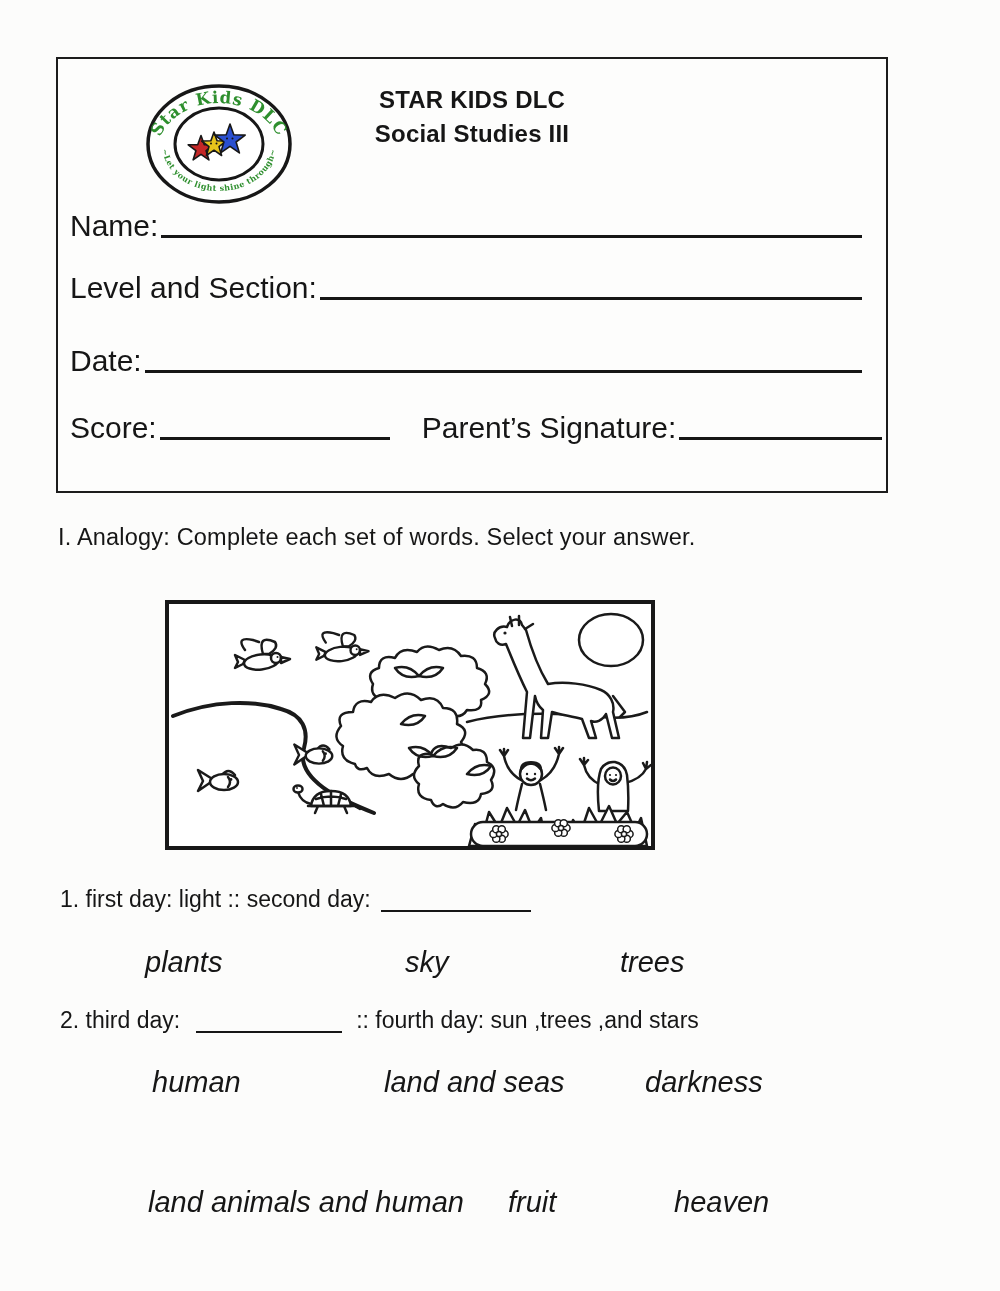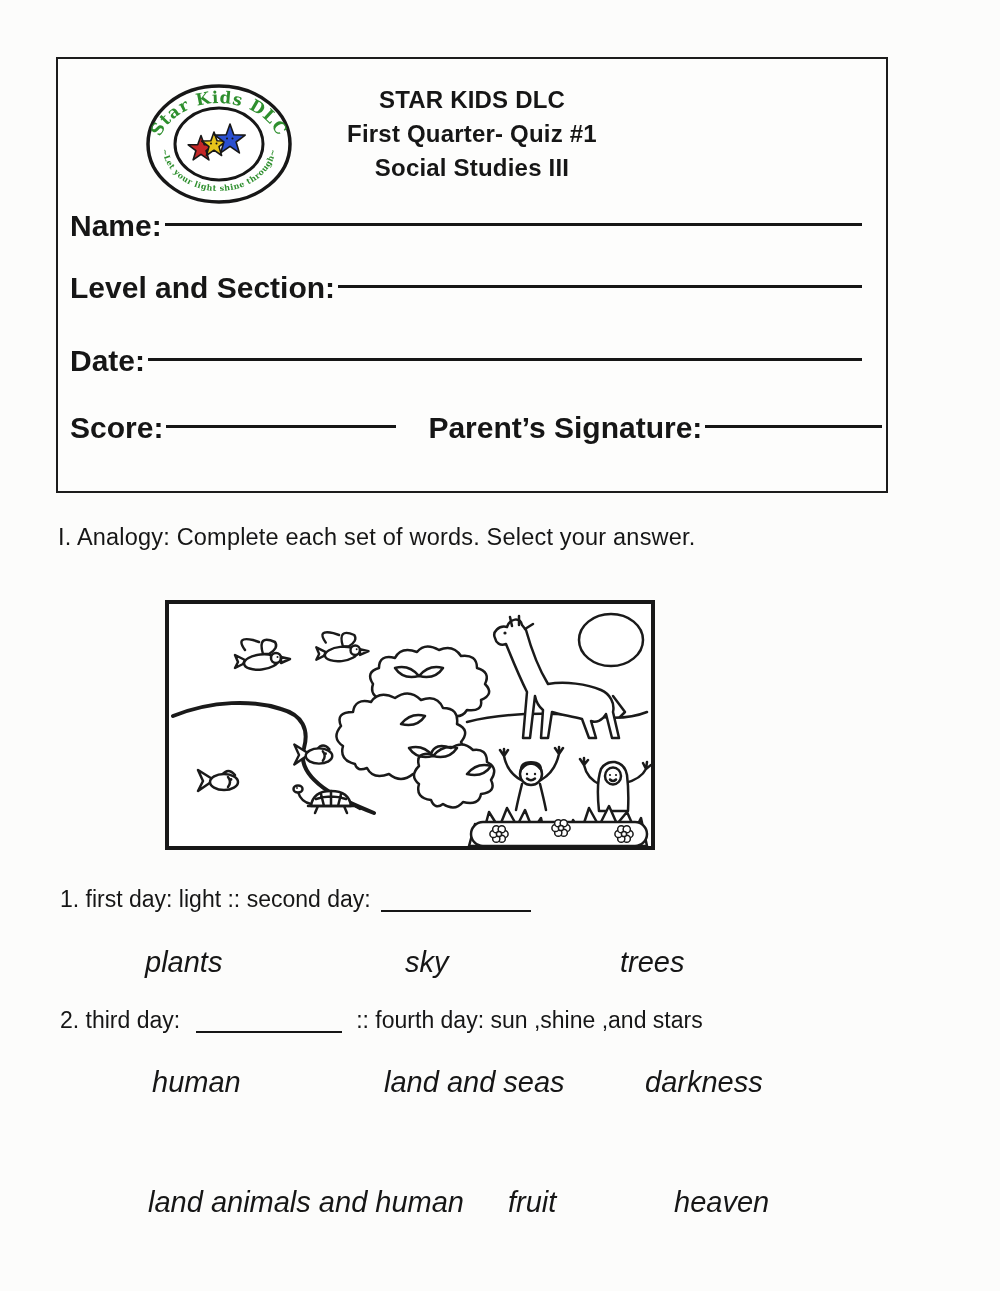--- a/index.html
+++ b/index.html
@@ -7,22 +7,22 @@
     position:relative;width:1000px;height:1291px;margin:0 auto;
     background:#fcfcfb;color:#161616;
     font-family:"Liberation Sans", sans-serif;overflow:hidden;
   }
   
   .hbox{position:absolute;left:56px;top:57px;width:828px;height:432px;
         border:2px solid #1c1c1c;background:#fdfdfc;}
   .logo{position:absolute;left:86px;top:24px;width:150px;height:122px;}
   .titles{position:absolute;left:0;right:0;top:24px;text-align:center;
           font-weight:bold;font-size:24px;line-height:34px;letter-spacing:.2px;}
-  .frow{position:absolute;left:12px;width:792px;display:flex;align-items:center;
-        font-weight:bold;font-size:30px;line-height:34px;}
+  .frow{position:absolute;left:12px;width:792px;display:flex;align-items:flex-end;
+        font-weight:normal;font-size:30px;line-height:34px;}
   .frow-name{top:150px;}
   .frow-level{top:212px;}
   .frow-date{top:285px;}
   .frow-score{top:352px;width:812px;}
   .fill{flex:1;border-bottom:3px solid #161616;margin:0 0 5px 3px;height:2px;}
   .fill-fixed{flex:none;width:230px;margin-right:18px;}
   .sig-lbl{margin-left:14px;}
   
   .sec-head{position:absolute;left:58px;top:524px;font-size:23.5px;font-weight:normal;letter-spacing:.2px;}
   
@@ -74,21 +74,20 @@
         <path fill="#2a4fd0" d="M86,41 L89.8,51.8 L101.2,52.1 L92.1,59 L95.4,69.9 L86,63.4 L76.6,69.9 L79.9,59 L70.8,52.1 L82.2,51.8 Z"></path>
         <circle cx="67" cy="60.5" r="1" fill="#111" stroke="none"></circle>
         <circle cx="72.5" cy="60.5" r="1" fill="#111" stroke="none"></circle>
         <circle cx="83" cy="55.5" r="1" fill="#111" stroke="none"></circle>
         <circle cx="88.5" cy="55.5" r="1" fill="#111" stroke="none"></circle>
       </g>
     </svg>
 
     <div class="titles">
       <div>STAR KIDS DLC</div>
-      <div>First Quarter- Quiz #1</div>
       <div>Social Studies III</div>
     </div>
 
     <div class="frow frow-name">
       <span class="lbl">Name:</span>
       <span class="fill"></span>
     </div>
     <div class="frow frow-level">
       <span class="lbl">Level and Section:</span>
       <span class="fill"></span>
@@ -239,21 +238,21 @@
   <div class="q q1">
     <span>1. first day: light :: second day:</span><span class="blank b1"></span><span></span>
   </div>
   <div class="opts o-r1">
     <span class="q1o1">plants</span>
     <span class="q1o2">sky</span>
     <span class="q1o3">trees</span>
   </div>
 
   <div class="q q2">
-    <span>2. third day:</span><span class="blank b2"></span><span>:: fourth day: sun ,shine ,and stars</span>
+    <span>2. third day:</span><span class="blank b2"></span><span>:: fourth day: sun ,trees ,and stars</span>
   </div>
   <div class="opts o-r2">
     <span class="q2o1">human</span>
     <span class="q2o2">land and seas</span>
     <span class="q2o3">darkness</span>
   </div>
 
   <div class="opts o-r3">
     <span class="q3o1">land animals and human</span>
     <span class="q3o2">fruit</span>

